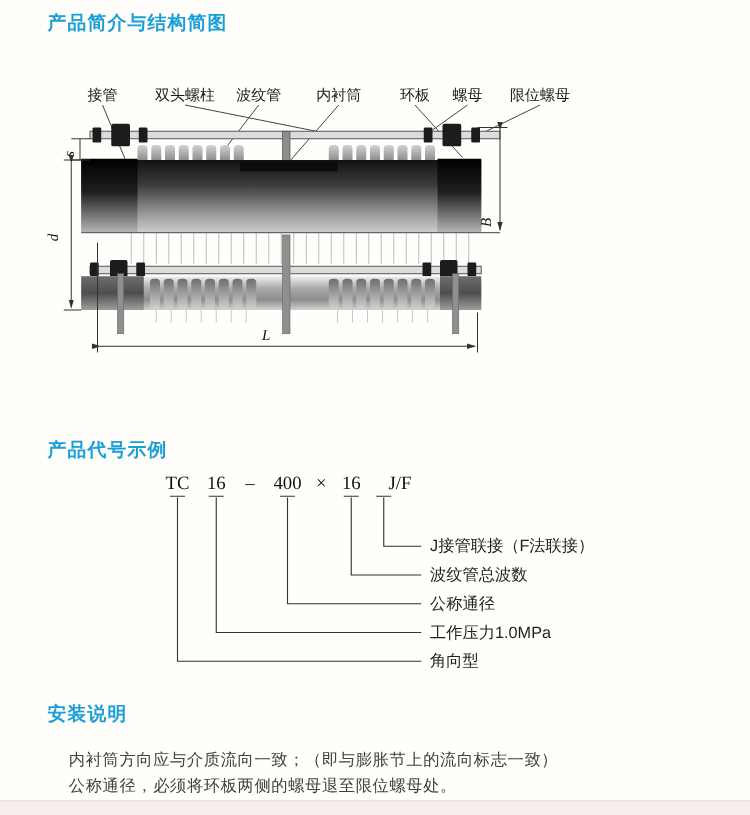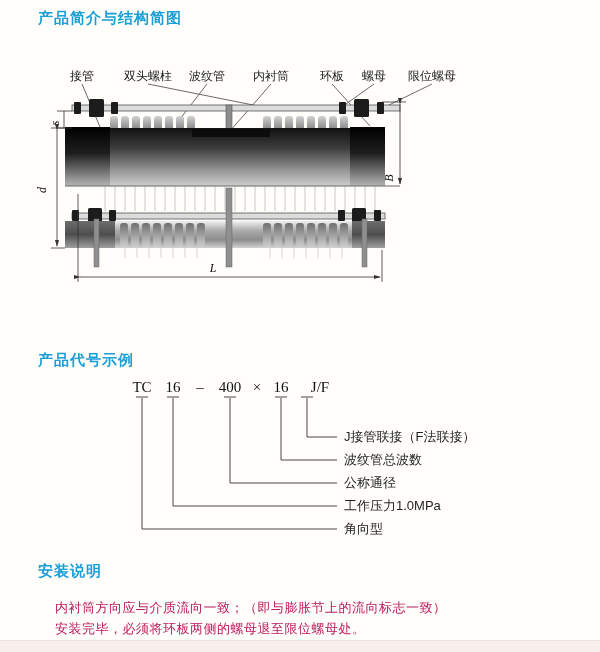--- a/index.html
+++ b/index.html
@@ -17,21 +17,21 @@
   #h-code{top:351px;}
   #h-install{top:562px;}
   .diagram-svg{position:absolute;left:30px;top:64px;width:440px;height:235px;}
   .callout-svg{position:absolute;left:130px;top:393px;width:340px;height:150px;}
   .code-line{position:absolute;left:0;top:379px;width:600px;height:20px;}
   .code-part{
     position:absolute;transform:translateX(-50%);
     font-family:"Liberation Serif","DejaVu Serif",serif;
     font-size:15px;color:#111;white-space:nowrap;
   }
-  .install-text{position:absolute;left:55px;font-size:13px;color:#be185d;letter-spacing:0.5px;white-space:nowrap;}
+  .install-text{position:absolute;left:55px;font-size:13px;color:#404040;letter-spacing:0.5px;white-space:nowrap;}
   #install-line-0{top:599px;}
   #install-line-1{top:620px;}
   .footer-strip{position:absolute;left:0;bottom:0;width:600px;height:11px;border-top:1px solid #ece2de;}
   .part-label{font-size:12px;fill:#1a1a1a;font-family:"Liberation Sans","DejaVu Sans",sans-serif;}
   .dim-label{font-family:"Liberation Serif","DejaVu Serif",serif;font-style:italic;font-size:12px;fill:#111;}
   .callout-label{font-size:13px;fill:#1f1f1f;font-family:"Liberation Sans","DejaVu Sans",sans-serif;}
 </style>
 </head>
 <body style="background: rgb(255, 254, 250);">
 
@@ -271,15 +271,15 @@
   <g>
     <text class="callout-label" x="214" y="48">J接管联接（F法联接）</text>
     <text class="callout-label" x="214" y="71">波纹管总波数</text>
     <text class="callout-label" x="214" y="94">公称通径</text>
     <text class="callout-label" x="214" y="117">工作压力1.0MPa</text>
     <text class="callout-label" x="214" y="140">角向型</text>
   </g>
 </svg>
 
 <div class="install-text" id="install-line-0">内衬筒方向应与介质流向一致；（即与膨胀节上的流向标志一致）</div>
-<div class="install-text" id="install-line-1">安装完毕，必须将环板两侧的螺母退至限位螺母处。</div>
+<div class="install-text" id="install-line-1">公称通径，必须将环板两侧的螺母退至限位螺母处。</div>
 
 <div class="footer-strip" style="background: rgb(246, 239, 236);"></div>
 
 </body></html>

